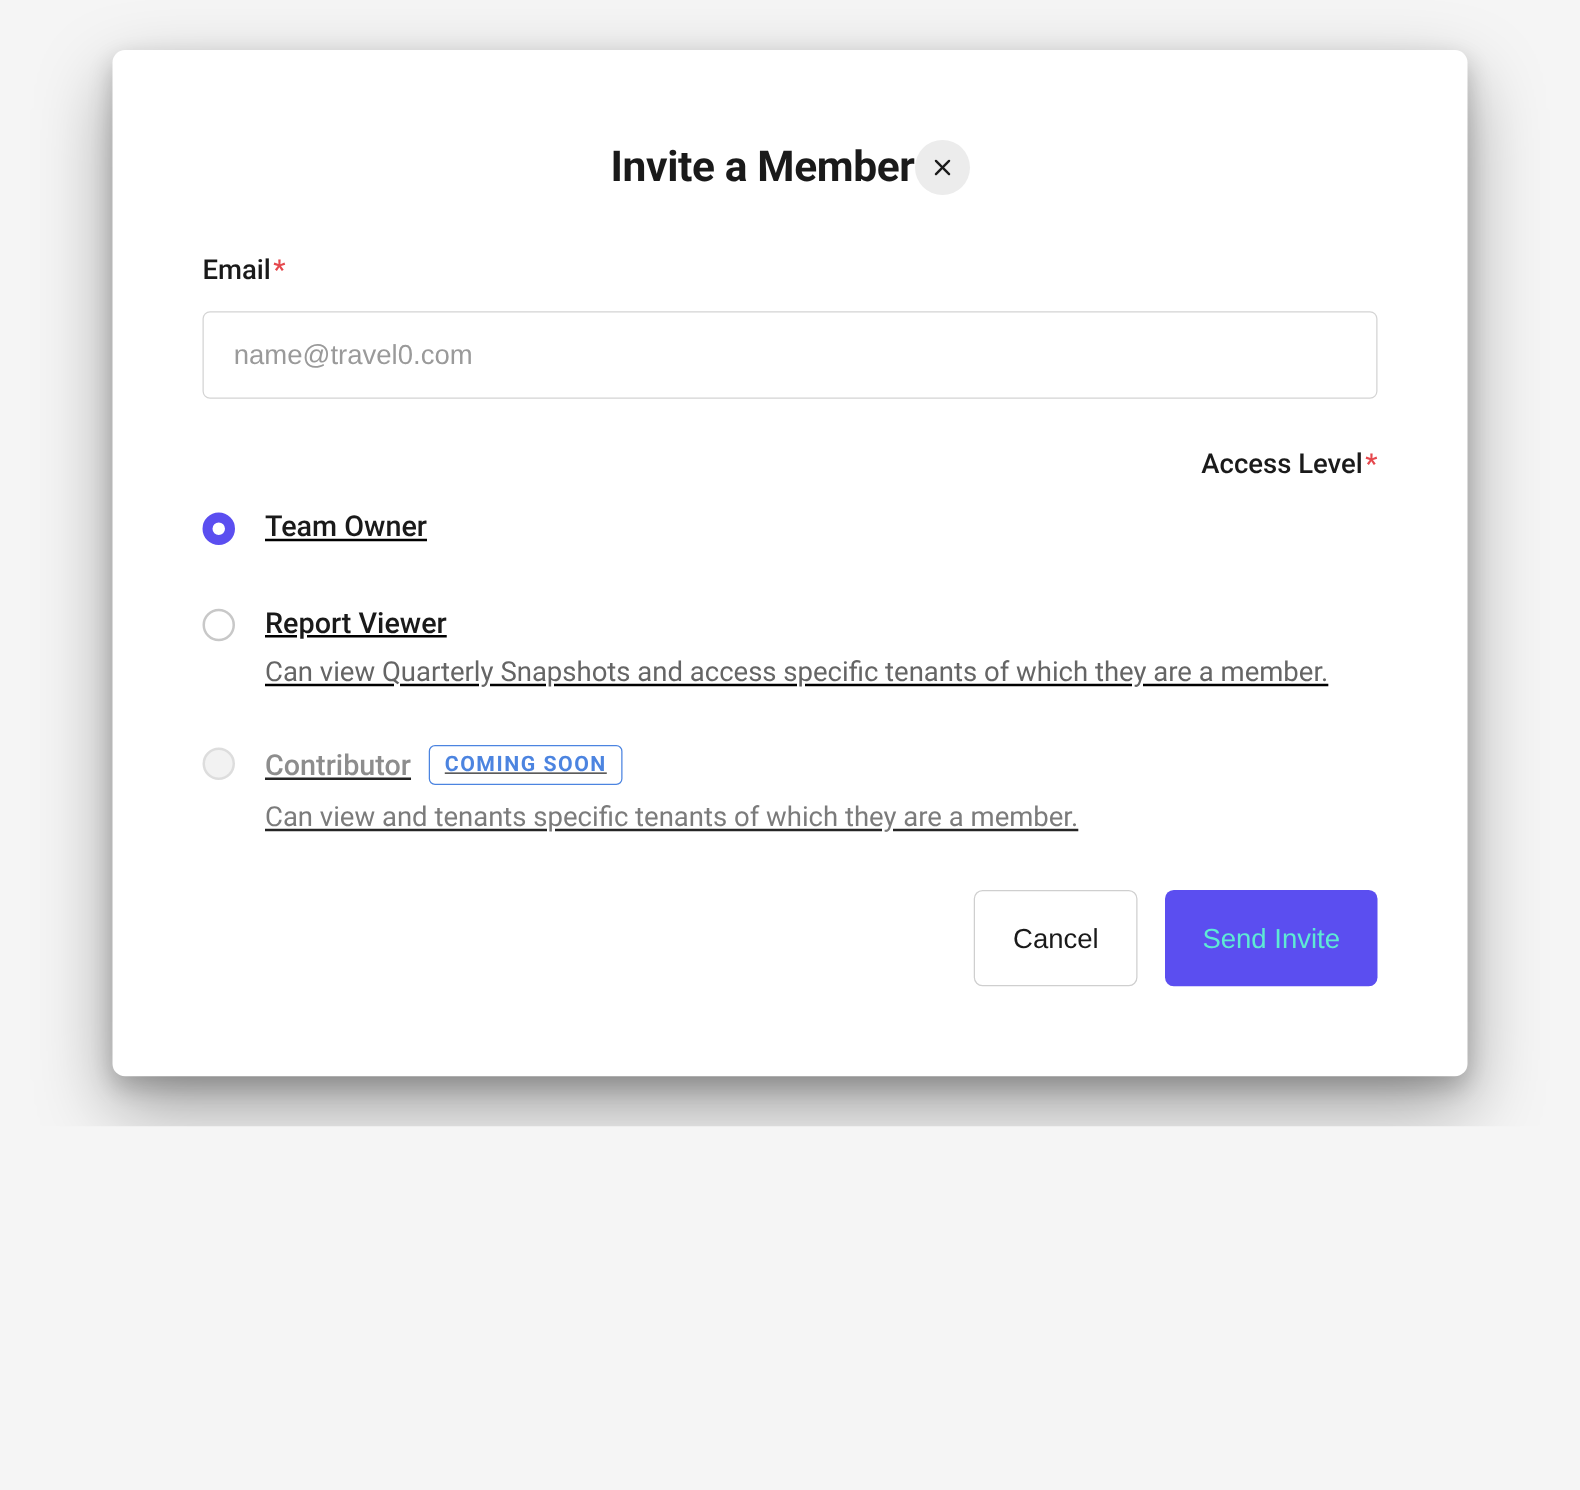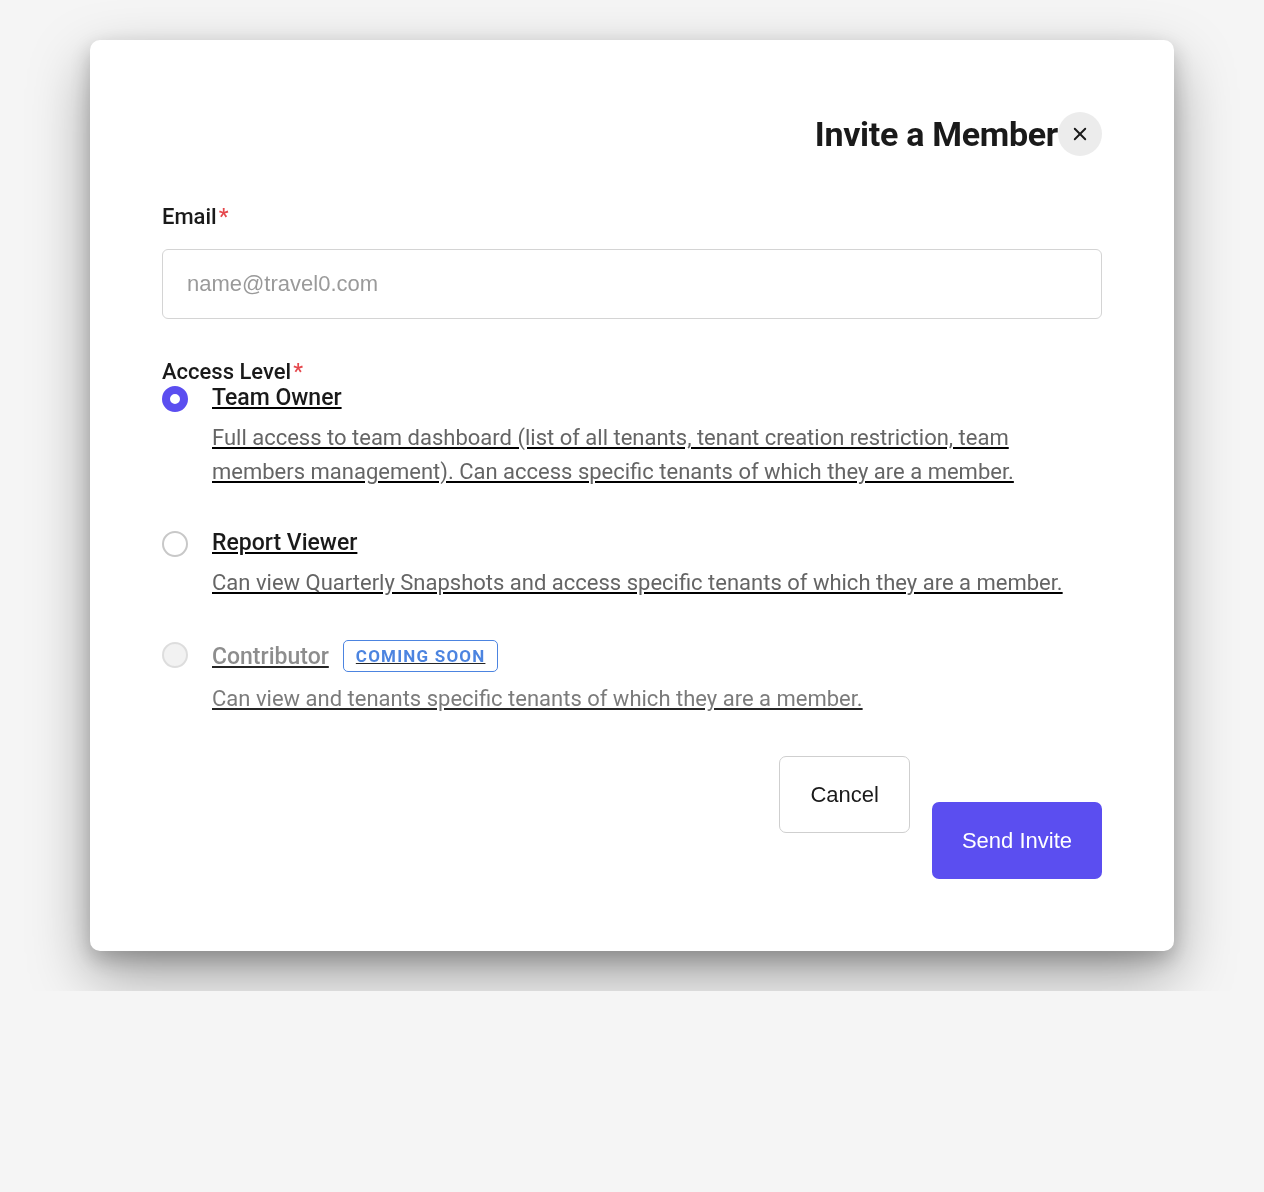--- a/index.html
+++ b/index.html
@@ -18,21 +18,21 @@
     .modal {
       background: #ffffff;
       width: 1084px;
       border-radius: 10px;
       box-shadow: 0 25px 60px rgba(0,0,0,0.35), 0 8px 20px rgba(0,0,0,0.2);
       padding: 72px 72px 72px 72px;
       position: relative;
     }
     .modal-header {
       display: flex;
-      justify-content: flex-end;
+      justify-content: center;
       align-items: center;
       margin-bottom: 48px;
     }
     .modal-title {
       font-size: 34px;
       font-weight: 700;
       color: #1a1a1a;
       letter-spacing: -0.3px;
     }
     .close-btn {
@@ -77,22 +77,24 @@
       color: #0f766e;
       background: #fff;
     }
     .text-input::placeholder {
       color: #9a9a9a;
     }
     .access-label {
       font-size: 22px;
       font-weight: 500;
       color: #1a1a1a;
+      margin-bottom: 24px;
       display: block;
       margin-top: 24px;
+      text-align: right;
     }
     .radio-option {
       display: flex;
       align-items: flex-start;
       margin-bottom: 40px;
       gap: 24px;
       text-decoration: underline;
     }
     .radio-option.disabled {
       opacity: 0.85;
@@ -171,22 +173,21 @@
       align-items: center;
       justify-content: center;
     }
     .btn-secondary {
       background: #fff;
       color: #1a1a1a;
       border: 1px solid #cfcfcf;
     }
     .btn-primary {
       background: #5b4ef0;
-      color: #ffffff;
-      margin-top: 46px;
+      color: #5eead4;
     }
   </style>
 </head>
 <body>
 
 <div class="modal">
   <div class="modal-header">
     <h1 class="modal-title">Invite a Member</h1>
     <button class="close-btn" aria-label="Close">
       <svg viewBox="0 0 24 24" fill="none" stroke="#1a1a1a" stroke-width="2.5" stroke-linecap="round">
@@ -206,21 +207,20 @@
   <label class="access-label">
     <span>Access Level</span><span class="required">*</span>
   </label>
 
   <div class="radio-option">
     <div class="radio-circle selected"></div>
     <div class="radio-content">
       <div class="radio-title-row">
         <span class="radio-title">Team Owner</span>
       </div>
-      <div class="radio-desc">Full access to team dashboard (list of all tenants, tenant creation restriction, team members management). Can access specific tenants of which they are a member.</div>
     </div>
   </div>
 
   <div class="radio-option">
     <div class="radio-circle unselected"></div>
     <div class="radio-content">
       <div class="radio-title-row">
         <span class="radio-title">Report Viewer</span>
       </div>
       <div class="radio-desc">Can view Quarterly Snapshots and access specific tenants of which they are a member.</div>

